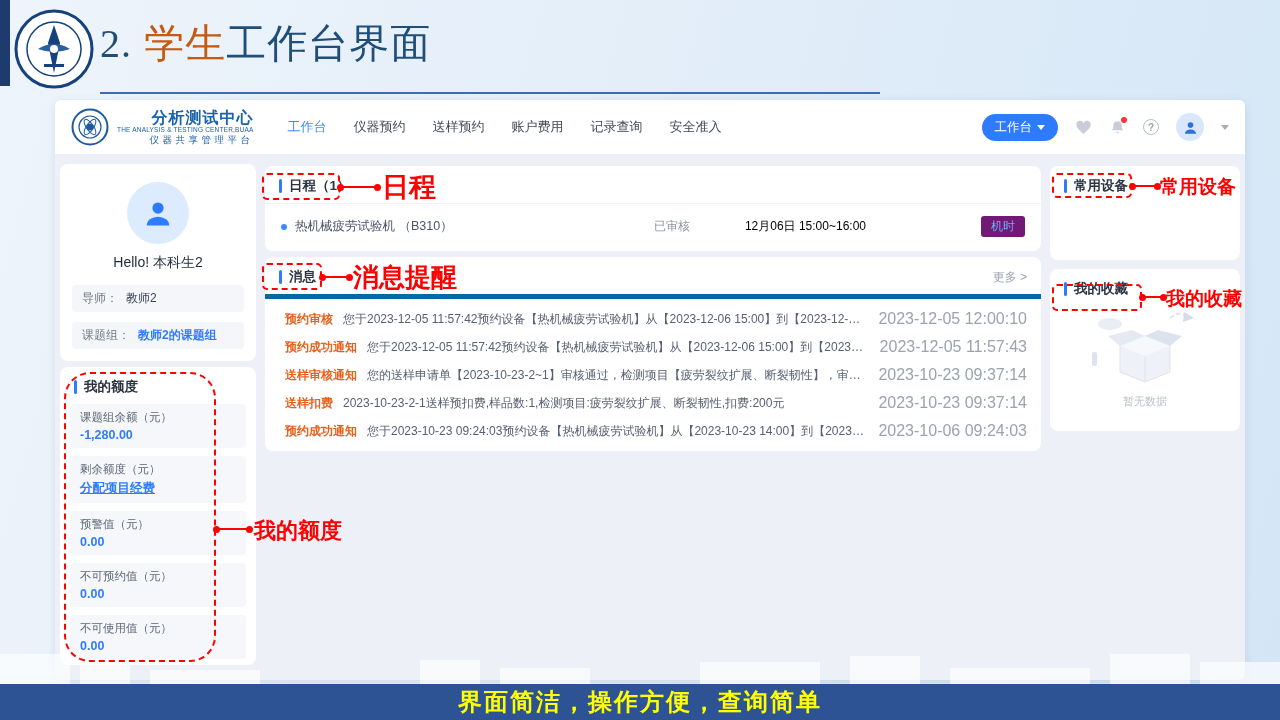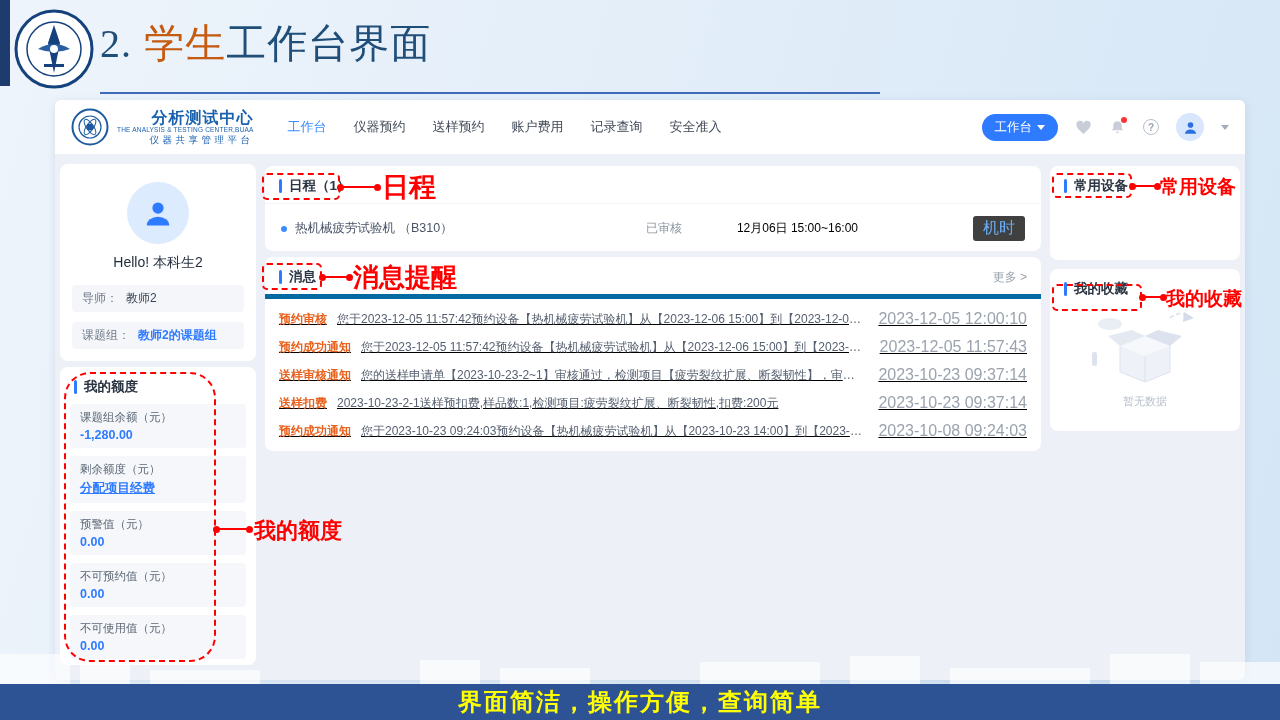--- a/index.html
+++ b/index.html
@@ -67,27 +67,27 @@
   .q-link { text-decoration:underline; cursor:pointer; }
 
   
   .schedule { left:210px; top:66px; width:776px; height:85px; }
   .schedule .sec-head { border-bottom:1px solid #f1f3f6; }
   .s-row { display:flex; align-items:center; padding:12px 16px 0 16px; font-size:12.5px; }
   .s-dot { width:6px; height:6px; border-radius:50%; background:#3b8cff; margin-right:8px; flex:none; }
   .s-dev { color:#4a5568; flex:1; }
   .s-status { color:#8b95a1; font-size:12px; margin-right:55px; }
   .s-time { color:#000000; font-size:12px; margin-right:115px; }
-  .s-tag { background:#404040; color:#6aaef5; font-size:16px; padding:2px 10px; border-radius:3px; }
+  .s-tag { background:#701a75; color:#6aaef5; font-size:12px; padding:2px 10px; border-radius:3px; }
 
   
   .messages { left:210px; top:157px; width:776px; height:194px; }
   .messages .sec-head { border-bottom:5px solid #0369a1; }
   .m-more { margin-left:auto; font-size:12px; color:#9aa3ae; cursor:pointer; }
-  .m-rows { padding:6px 14px 0 14px;text-decoration:underline; }
+  .m-rows { padding:6px 14px 0 20px; }
   .m-row { height:28px; display:flex; align-items:center; }
   .m-tag { font-size:12px; font-weight:bold; color:#e8611c; margin-right:10px; white-space:nowrap; flex:none; }
   .m-body { font-size:12px; color:#566070; flex:1; white-space:nowrap; overflow:hidden; text-overflow:ellipsis; }
   .m-time { font-size:16px; color:#9aa3ae; margin-left:14px; white-space:nowrap; flex:none; }
 
   
   .devices { left:995px; top:66px; width:190px; height:94px; }
   .d-content { display:flex; padding:2px 12px 0 12px; }
   .d-thumb { width:58px; flex:none; cursor:pointer; }
   .d-thumb .t-line { background:#1d3f85; color:#fff; font-size:5.5px; text-align:center;
@@ -276,21 +276,21 @@
           <span class="m-time">2023-10-23 09:37:14</span>
         </div>
         <div class="m-row">
           <span class="m-tag">送样扣费</span>
           <span class="m-body">2023-10-23-2-1送样预扣费,样品数:1,检测项目:疲劳裂纹扩展、断裂韧性,扣费:200元</span>
           <span class="m-time">2023-10-23 09:37:14</span>
         </div>
         <div class="m-row">
           <span class="m-tag">预约成功通知</span>
           <span class="m-body">您于2023-10-23 09:24:03预约设备【热机械疲劳试验机】从【2023-10-23 14:00】到【2023-10-23 15:00】已预约成功,等待管理员审核！系统邮件,...</span>
-          <span class="m-time">2023-10-08 09:24:03</span>
+          <span class="m-time">2023-10-06 09:24:03</span>
         </div>
       </div>
     </div>
 
     <div class="card devices">
       <div class="sec-head">
         <span class="sec-bar"></span>
         <span class="sec-title">常用设备</span>
       </div>
     </div>

